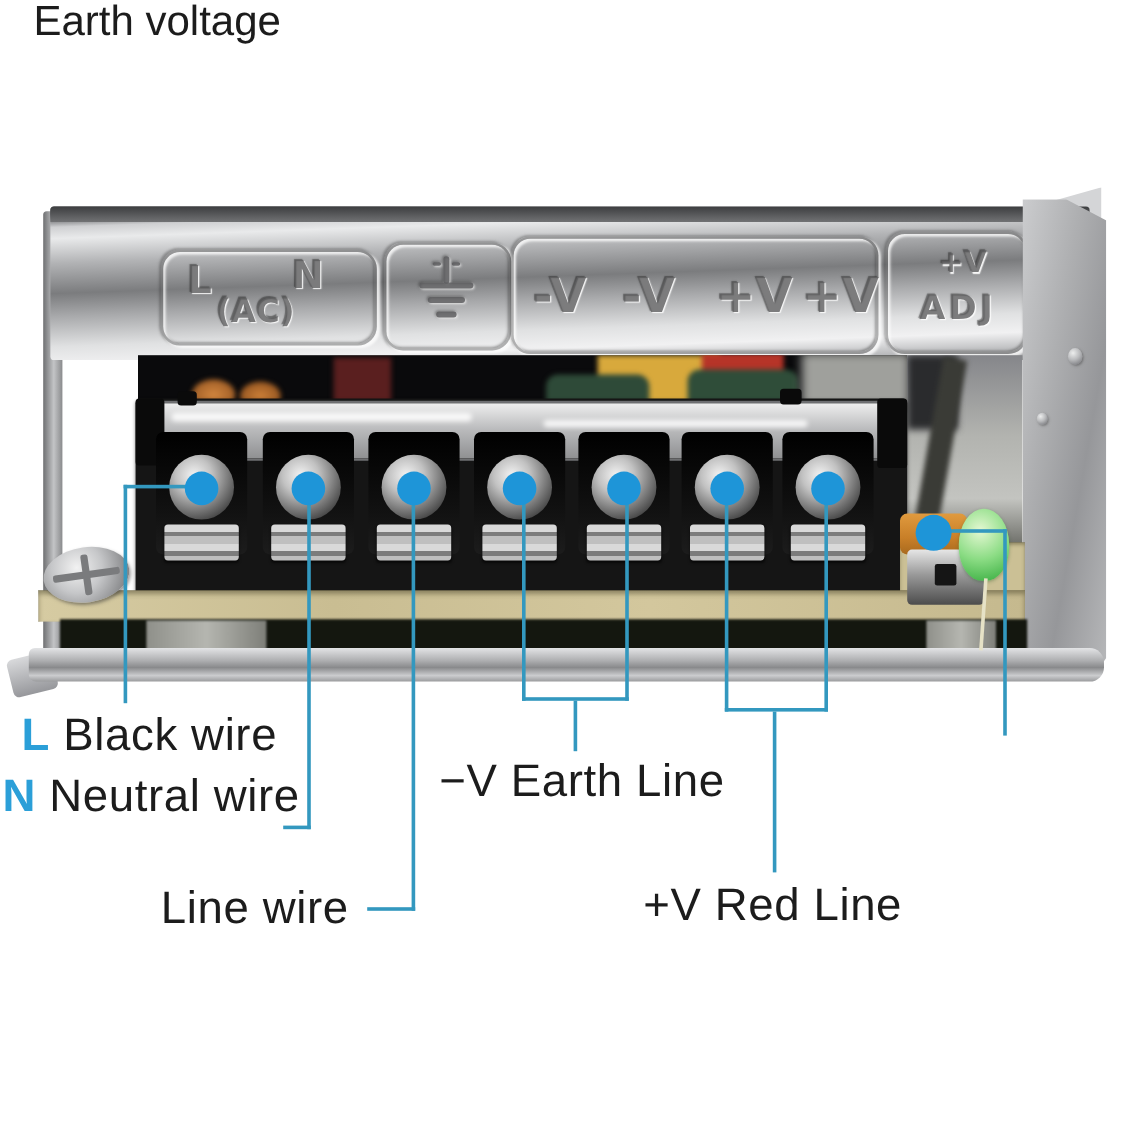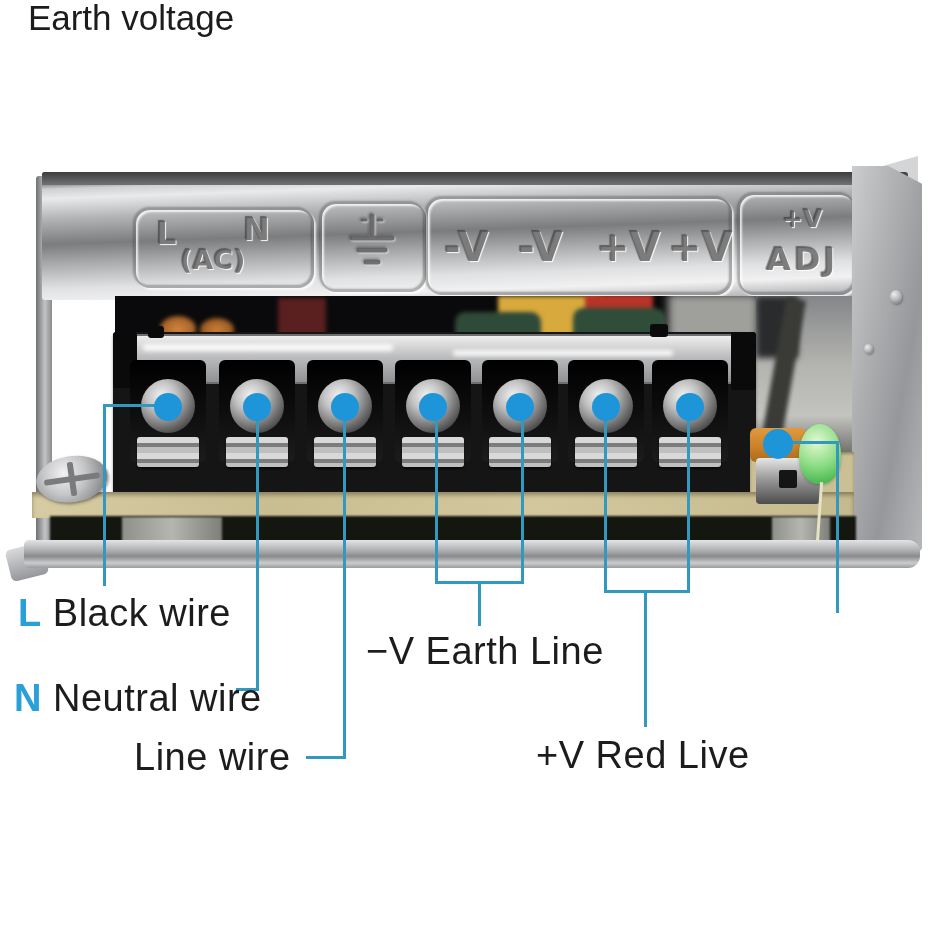--- a/index.html
+++ b/index.html
@@ -117,21 +117,21 @@
   </svg>
 
   <div class="stamp-box" style="left:426px;top:197px;width:302px;height:94px;"></div>
   <span class="stamp-text" style="left:444px;top:224px;font-size:40px;">-V</span>
   <span class="stamp-text" style="left:518px;top:224px;font-size:40px;">-V</span>
   <span class="stamp-text" style="left:596px;top:224px;font-size:40px;">+V</span>
   <span class="stamp-text" style="left:668px;top:224px;font-size:40px;">+V</span>
 
   <div class="stamp-box" style="left:738px;top:193px;width:114px;height:98px;"></div>
   <span class="stamp-text" style="left:782px;top:204px;font-size:25px;">+V</span>
-  <span class="stamp-text" style="left:766px;top:240px;font-size:32px;letter-spacing:3px;">ADJ</span>
+  <span class="stamp-text" style="left:766px;top:240px;font-size:28px;letter-spacing:3px;">ADJ</span>
 
   <div class="abs side-panel">
     <div class="rivet" style="left:38px;top:124px;width:12px;height:14px;"></div>
     <div class="rivet" style="left:12px;top:178px;width:9px;height:10px;"></div>
   </div>
 
   <div class="abs interior">
     <div class="blob" style="left:45px;top:20px;width:36px;height:26px;border-radius:50%;background:radial-gradient(#d2863f,#8a4d1c);"></div>
     <div class="blob" style="left:85px;top:22px;width:34px;height:24px;border-radius:50%;background:radial-gradient(#cd8038,#7e4518);"></div>
     <div class="blob" style="left:163px;top:2px;width:48px;height:44px;background:#5a1f1f;"></div>
@@ -219,24 +219,24 @@
   <div class="dot" style="left:419px;top:393px;"></div>
   <div class="dot" style="left:506px;top:393px;"></div>
   <div class="dot" style="left:592px;top:393px;"></div>
   <div class="dot" style="left:676px;top:393px;"></div>
   <div class="dot" style="left:763px;top:429px;width:30px;height:30px;"></div>
 
   <div class="lbl" style="left:18px;top:592px;">
     <span class="accent">L</span>
     <span>Black wire</span>
   </div>
-  <div class="lbl" style="left:2px;top:677px;margin-left:12px;">
+  <div class="lbl" style="left:2px;top:643px;">
     <span class="accent">N</span>
     <span>Neutral wire</span>
   </div>
   <div class="lbl" style="left:134px;top:736px;">Line wire</div>
   <div class="lbl" style="left:366px;top:630px;">−V Earth Line</div>
-  <div class="lbl" style="left:536px;top:734px;">+V Red Live</div>
+  <div class="lbl" style="left:536px;top:734px;">+V Red Line</div>
   <div class="reg-lbl">
     <div>Earth voltage</div>
   </div>
 
 </div>
 
 </body></html>

